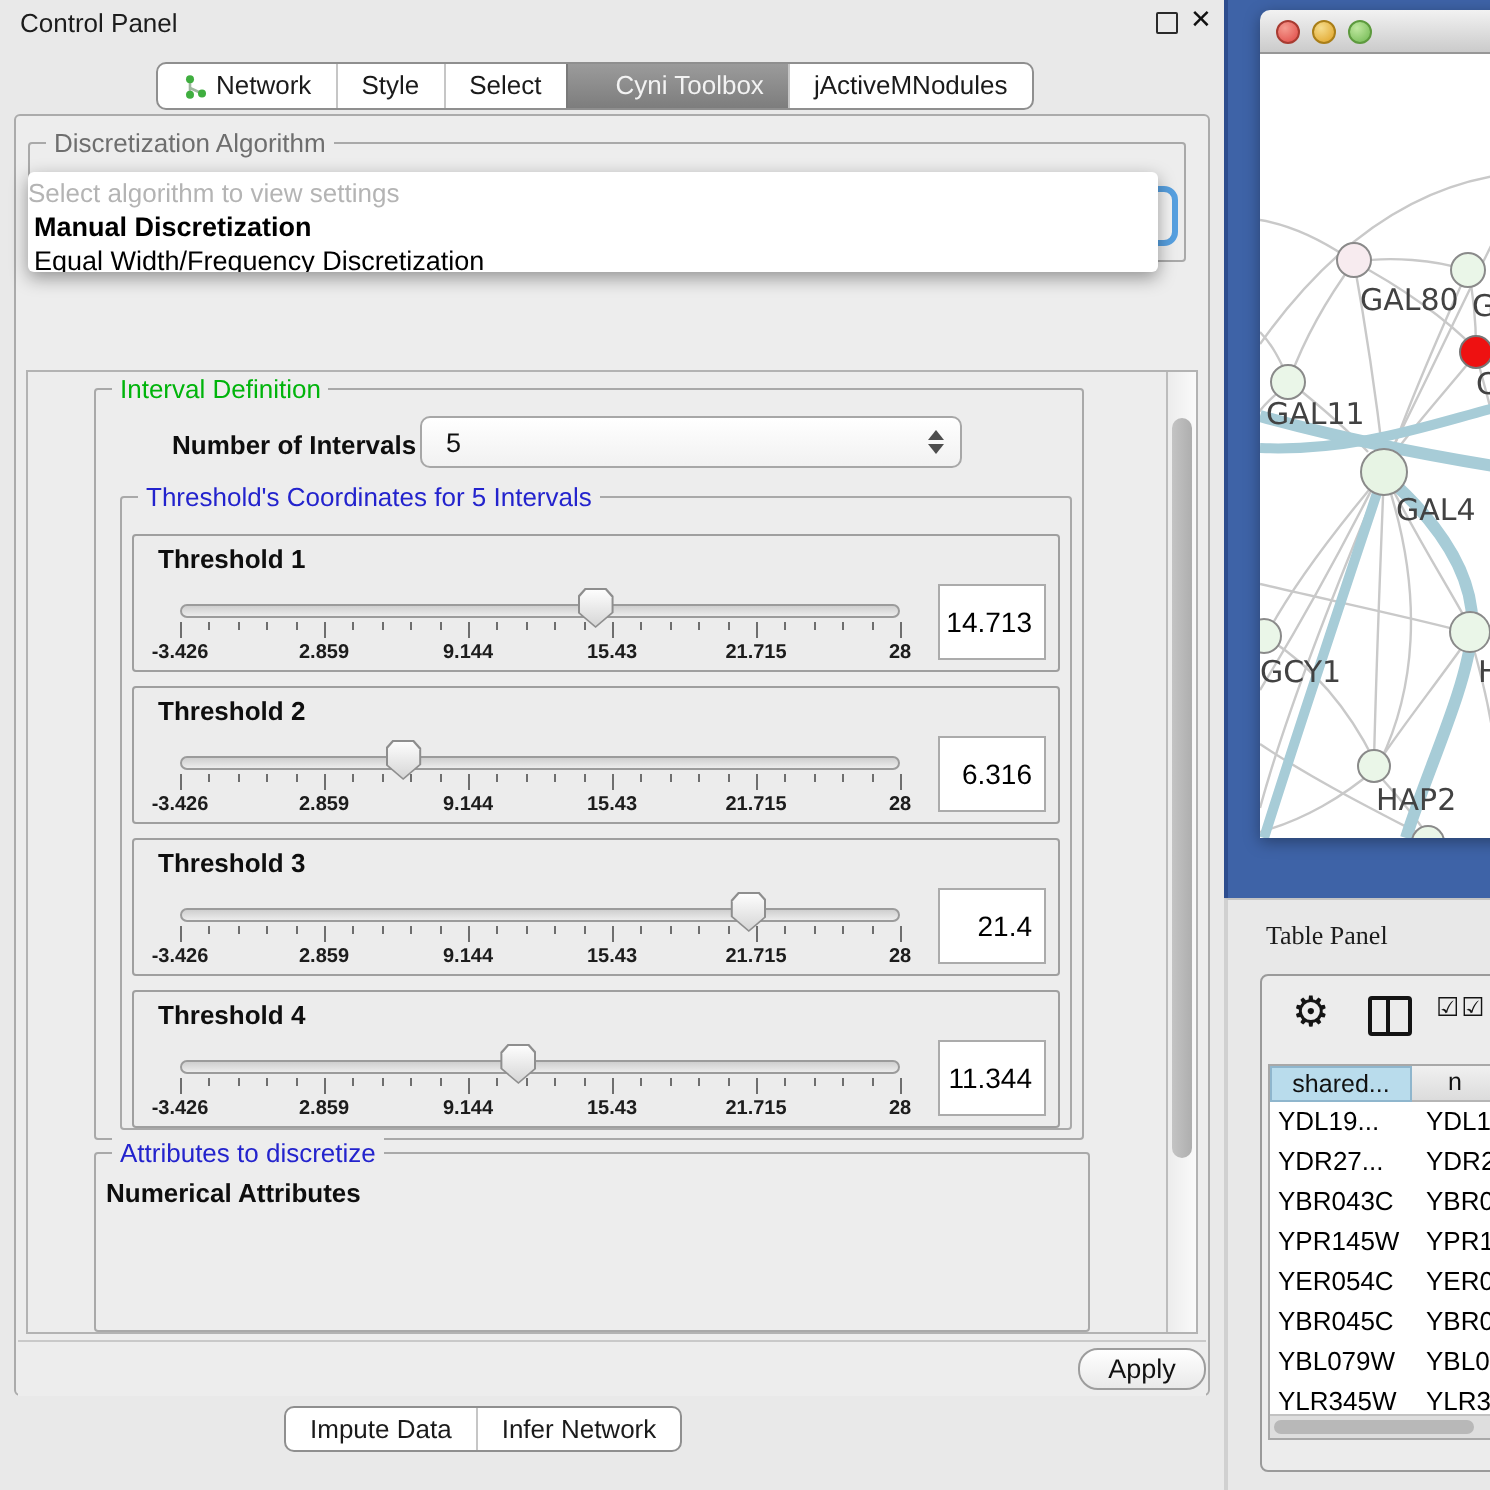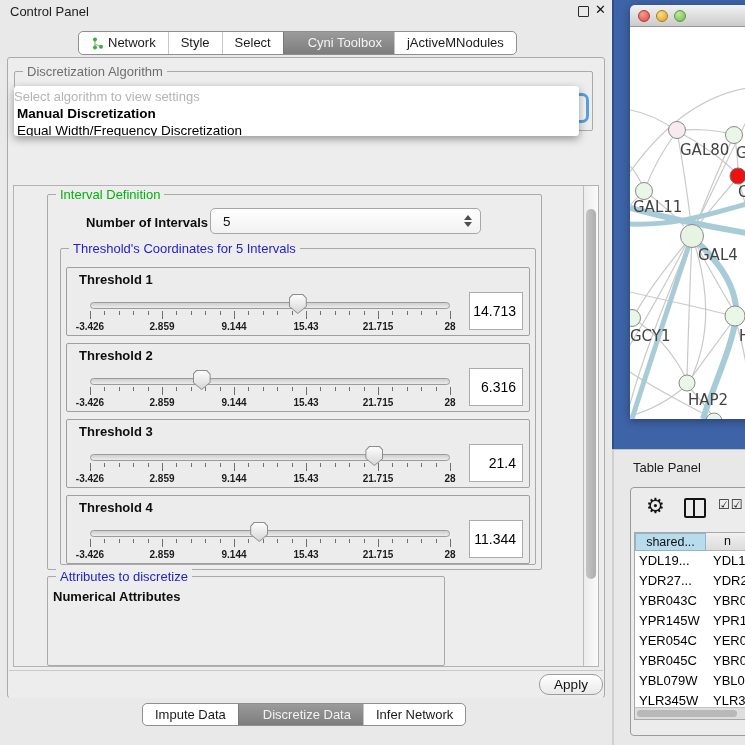--- a/index.html
+++ b/index.html
@@ -57,21 +57,21 @@
   .track{position:absolute;left:23px;top:34px;width:360px;height:7px;border:1px solid #9b9b9b;border-radius:4px;background:linear-gradient(#cfcfcf,#ececec);box-sizing:border-box;}
   .thumb-out{position:absolute;top:26px;width:18px;height:20px;clip-path:polygon(50% 100%,0% 62%,0% 20%,20% 0%,80% 0%,100% 20%,100% 62%);background:#8e8e8e;}
   .thumb-in{position:absolute;left:1px;top:1px;width:16px;height:18px;clip-path:polygon(50% 100%,0% 62%,0% 20%,20% 0%,80% 0%,100% 20%,100% 62%);background:linear-gradient(#fdfdfd,#d6d6d6);}
   .ticks{position:absolute;left:23px;top:43px;width:360px;height:9px;}
   .tick{position:absolute;top:0;width:1px;background:#6e6e6e;}
   .tick.minor{height:4px;}
   .tick.major{height:8px;}
   .tick-labels{position:absolute;left:23px;top:53px;width:360px;height:12px;}
   .tick-lab{position:absolute;transform:translateX(-50%);font-size:10px;font-weight:bold;color:#1c1c1c;white-space:nowrap;}
   .value-box{position:absolute;right:6px;top:24px;width:54px;height:38px;background:#fff;border:1px solid #ababab;box-sizing:border-box;font-size:14px;text-align:right;line-height:36px;padding-right:6px;color:#000;}
-  .attr-group{left:33px;top:390px;width:398px;height:90px;}
+  .attr-group{left:33px;top:390px;width:498px;height:90px;}
   .attr-sub{position:absolute;left:5px;top:12px;}
   .listwrap{position:absolute;left:17px;top:33px;width:467px;height:55px;border:1px solid #b2b2b2;background:#fff;box-sizing:border-box;display:flex;overflow:hidden;}
   .attr-items{flex:1;padding-top:2px;overflow:hidden;}
   .attr-item{font-size:13.5px;line-height:18px;padding-left:14px;color:#0a0a0a;white-space:nowrap;}
   .list-scroll{position:relative;width:12px;border-left:1px solid #d7d7d7;}
   .list-scroll .vthumb{position:absolute;left:2px;top:13px;width:8px;height:41px;border-radius:5px;background:#b9b9b9;}
   .apply-row{position:absolute;left:1px;top:612px;width:594px;height:27px;border-top:1px solid #c9c9c9;display:flex;justify-content:flex-end;align-items:center;background:#ededed;}
   .mac-btn{font-family:inherit;font-size:13.5px;color:#111;width:64px;height:21px;border:1px solid #9d9d9d;border-radius:10px;background:linear-gradient(#ffffff,#e9e9e9);}
   
   .net-frame{position:absolute;left:612px;top:0;width:133px;height:449px;background:var(--frame-blue);border-left:2px solid #2d4d8e;box-sizing:border-box;}
@@ -81,21 +81,21 @@
   .light.red{left:8px;background:radial-gradient(circle at 35% 30%,#f59c90,var(--traffic-red));border:1px solid #a83b31;}
   .light.yellow{left:26px;background:radial-gradient(circle at 35% 30%,#f6dd8d,var(--traffic-yellow));border:1px solid #a97e18;}
   .light.green{left:44px;background:radial-gradient(circle at 35% 30%,#c0e8a0,var(--traffic-green));border:1px solid #5d9a3e;}
   .net-canvas{position:absolute;left:0;top:22px;width:100%;height:392px;background:#fff;overflow:hidden;}
   .net-canvas svg{display:block;}
   .edge{fill:none;stroke:#c9c9c9;stroke-width:1.2;}
   .edge.thick{stroke:var(--edge-teal);}
   .netlabel{font-family:"DejaVu Sans",sans-serif;font-size:15px;fill:#424242;}
   
   .tp{position:absolute;left:612px;top:449px;width:133px;height:296px;background:#e8e8e8;border-top:1px solid #c4c4c4;border-left:2px solid #d0d0d0;box-sizing:border-box;}
-  .tp-title{position:absolute;left:19px;top:10px;font-size:13px;color:#1c1c1c;}
+  .tp-title{position:absolute;left:19px;top:10px;font-size:13px;color:#1c1c1c;font-family:Liberation Serif, serif;}
   .tp-window{position:absolute;left:16px;top:37px;width:140px;height:249px;border:1px solid #9a9a9a;border-radius:4px;background:#ececec;box-sizing:border-box;}
   .tp-toolbar{position:absolute;left:0;top:0;width:100%;height:43px;}
   .gear{position:absolute;left:15px;top:6px;font-family:"DejaVu Sans",sans-serif;font-size:21px;color:#141414;}
   .split{position:absolute;left:53px;top:10px;width:18px;height:16px;border:2px solid #141414;border-radius:2px;}
   .split::after{content:"";position:absolute;left:7px;top:0;width:2px;height:100%;background:#141414;}
   .checks{position:absolute;left:87px;top:9px;font-family:"DejaVu Sans",sans-serif;font-size:13px;color:#141414;letter-spacing:1px;}
   .tp-tablewrap{position:absolute;left:3px;top:44px;width:140px;height:188px;border:1px solid #a8a8a8;background:#fff;box-sizing:border-box;overflow:hidden;}
   .tp-header{display:flex;height:18px;}
   .tp-hc{box-sizing:border-box;font-size:12.5px;line-height:17px;background:linear-gradient(#f0f0f0,#dcdcdc);border-right:1px solid #bdbdbd;border-bottom:1px solid #b5b5b5;color:#111;}
   .tp-hc.sel{background:var(--table-header-selected);border:1px solid #8fb6cd;text-align:center;}
@@ -366,23 +366,20 @@
       </div>
 
       <div class="apply-row">
         <button class="mac-btn">Apply</button>
       </div>
     </div>
 
     <div class="seg bottom-seg" id="bottomTabs">
         <div class="seg-item">
           <span>Impute Data</span>
-        </div>
-        <div class="seg-item active">
-          <span>Discretize Data</span>
         </div>
         <div class="seg-item">
           <span>Infer Network</span>
         </div>
       </div>
   </div>
 
   <div class="net-frame">
     <div class="mac-win">
       <div class="mac-titlebar">

